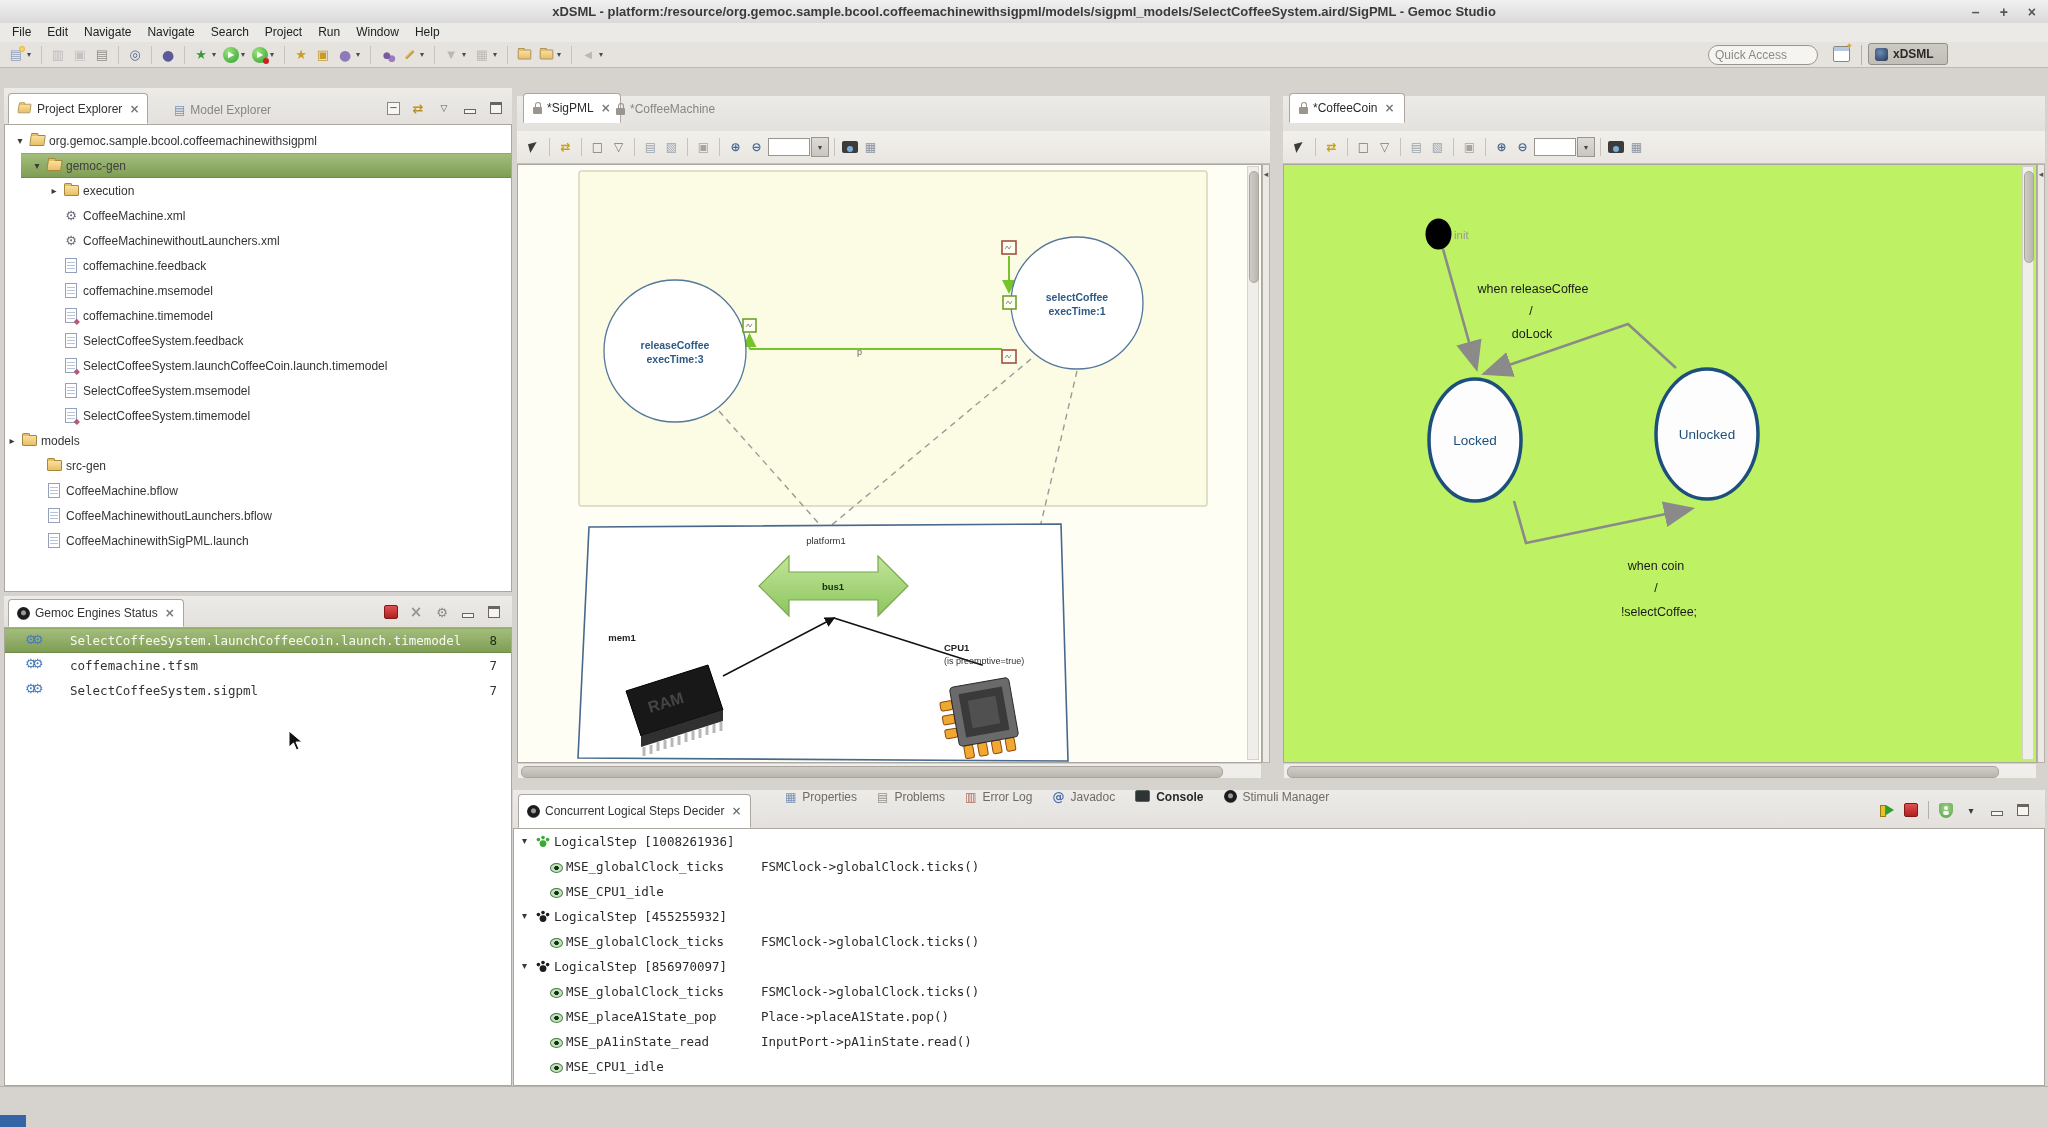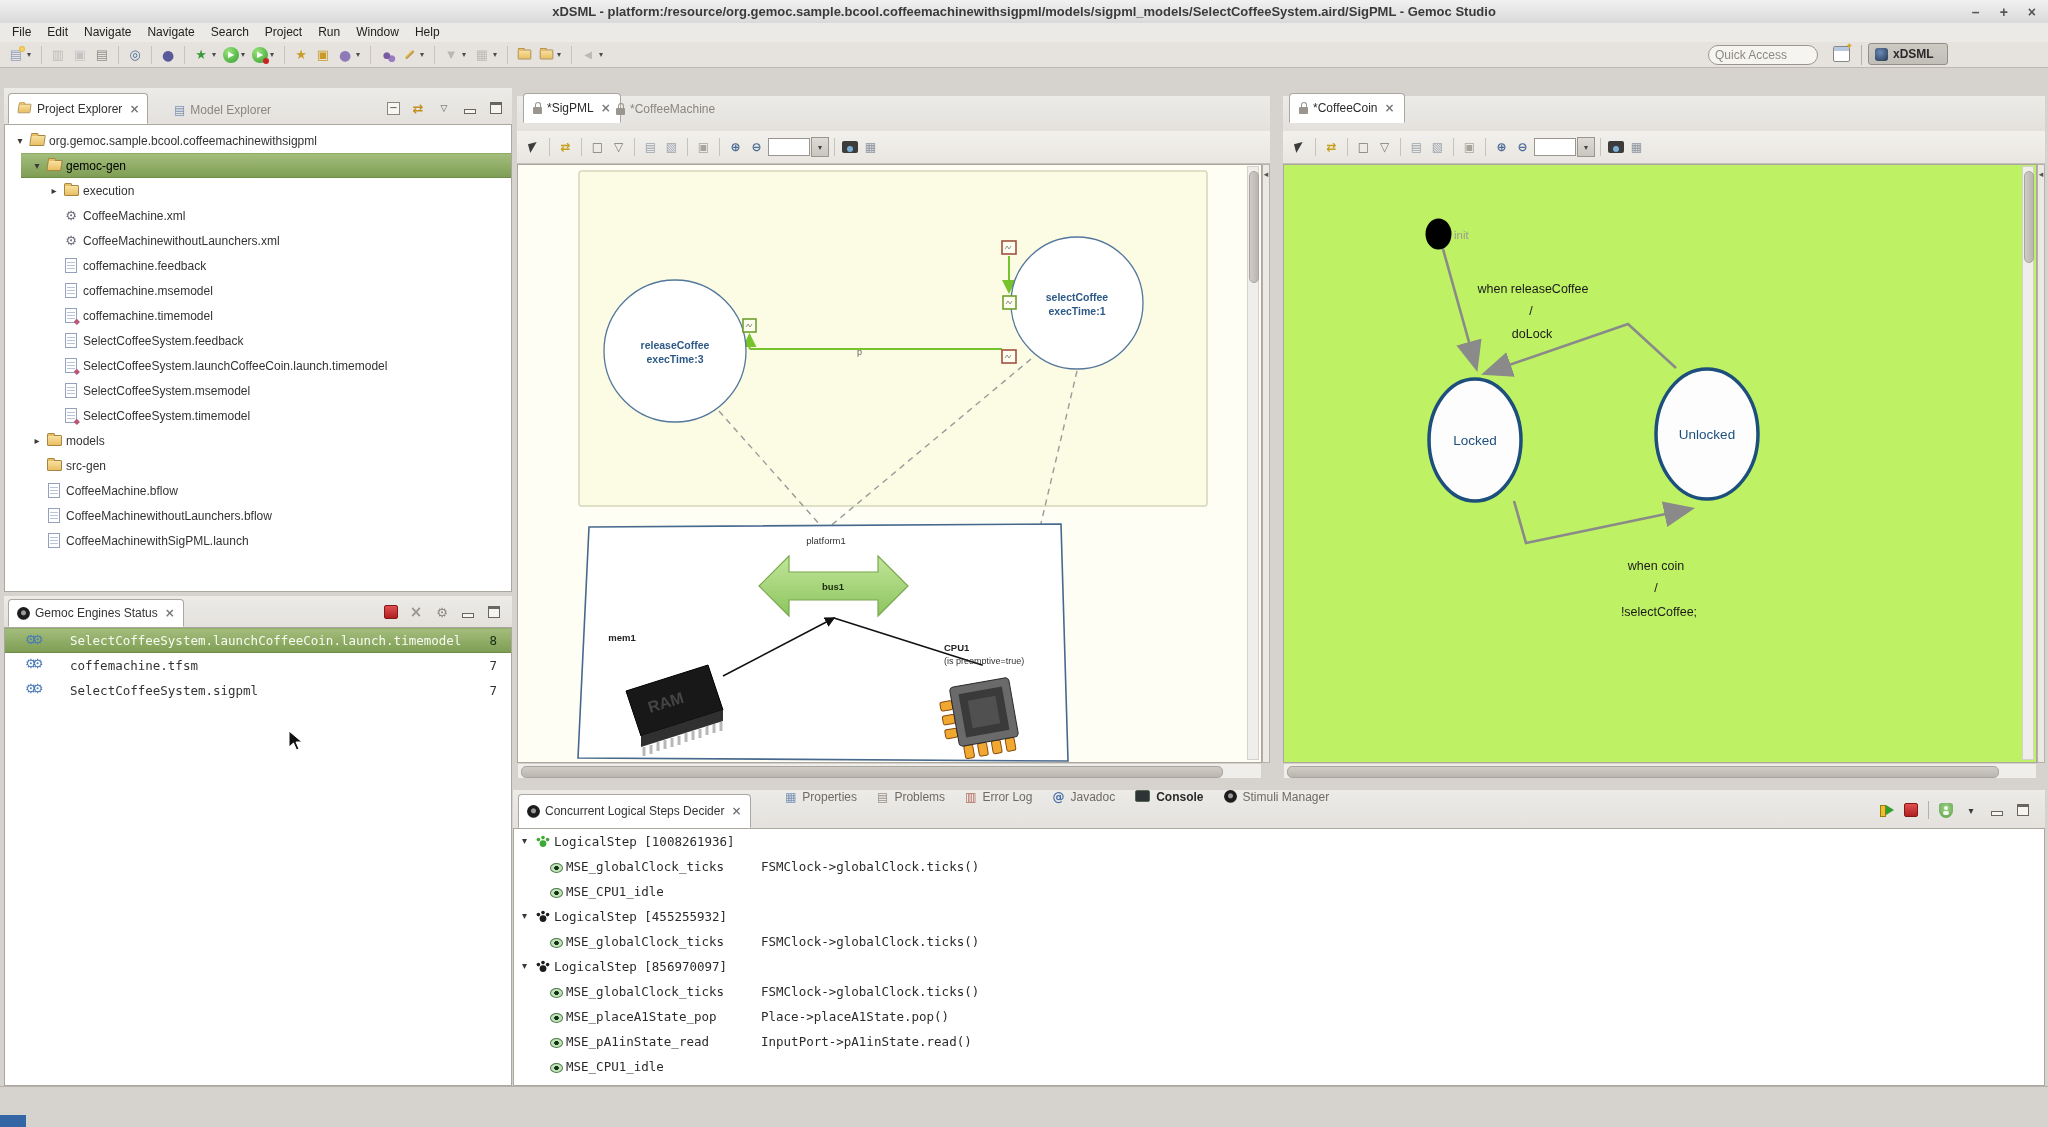--- a/index.html
+++ b/index.html
@@ -87,21 +87,21 @@
   .lock::before{content:"";position:absolute;left:1.5px;top:-5px;width:4px;height:5px;border:1.5px solid #9a968f;border-bottom:none;border-radius:3px 3px 0 0;}
   .gemoc-ic{width:13px;height:13px;border-radius:50%;flex:none;
             background:radial-gradient(circle at 50% 45%,#999 0 2px,#1c1c1c 3px 62%,#555 70%);}
   
   .panel-body{background:#ffffff;border:1px solid #aba69f;box-sizing:border-box;}
   
   .tree-row{height:25px;display:flex;align-items:center;font-size:12px;color:#333;position:relative;white-space:nowrap;}
   .tree-row>*{position:relative;z-index:1;}
   .tree-row.selected::before{content:"";position:absolute;left:16px;right:0;top:0;bottom:0;z-index:0;
         background:linear-gradient(#a3bd7c,#7f9e54);border-top:1px solid #92ad68;border-bottom:1px solid #6e8c47;box-sizing:border-box;}
-  .tree-row.selected .tlabel{color:#000000;}
+  .tree-row.selected .tlabel{color:#404040;}
   .tw{width:14px;flex:none;font-family:"DejaVu Sans";font-size:10px;color:#3c3a37;text-align:center;}
   .tw-d::before{content:"▾";}
   .tw-r::before{content:"▸";}
   .ticon{width:20px;flex:none;display:flex;justify-content:center;align-items:center;}
   .tlabel{margin-left:2px;}
   .fileic{width:12px;height:15px;background:#fff;border:1px solid #93a1bc;position:relative;box-sizing:border-box;}
   .fileic::before{content:"";position:absolute;left:1px;top:3px;right:1px;height:8px;
        background:repeating-linear-gradient(#b9c4d8 0 1px,transparent 1px 3px);}
   .fileic.time::after{content:"◆";position:absolute;right:-4px;bottom:-4px;font-size:8px;color:#b85878;font-family:"DejaVu Sans";}
   .xmlic::before{content:"⚙";font-size:13px;color:#6a6a7a;font-family:"DejaVu Sans";}
@@ -340,21 +340,21 @@
           </span>
           <span class="tlabel">SelectCoffeeSystem.msemodel</span>
         </div>
         <div class="tree-row" style="padding-left: 42px;">
           <span class="tw"></span>
           <span class="ticon">
             <span class="fileic time"></span>
           </span>
           <span class="tlabel">SelectCoffeeSystem.timemodel</span>
         </div>
-        <div class="tree-row" style="padding-left: 25px;">
+        <div class="tree-row" style="">
           <span class="tw tw-r"></span>
           <span class="ticon">
             <span class="fold"></span>
           </span>
           <span class="tlabel">models</span>
         </div>
         <div class="tree-row" style="padding-left: 25px;">
           <span class="tw"></span>
           <span class="ticon">
             <span class="fold"></span>

